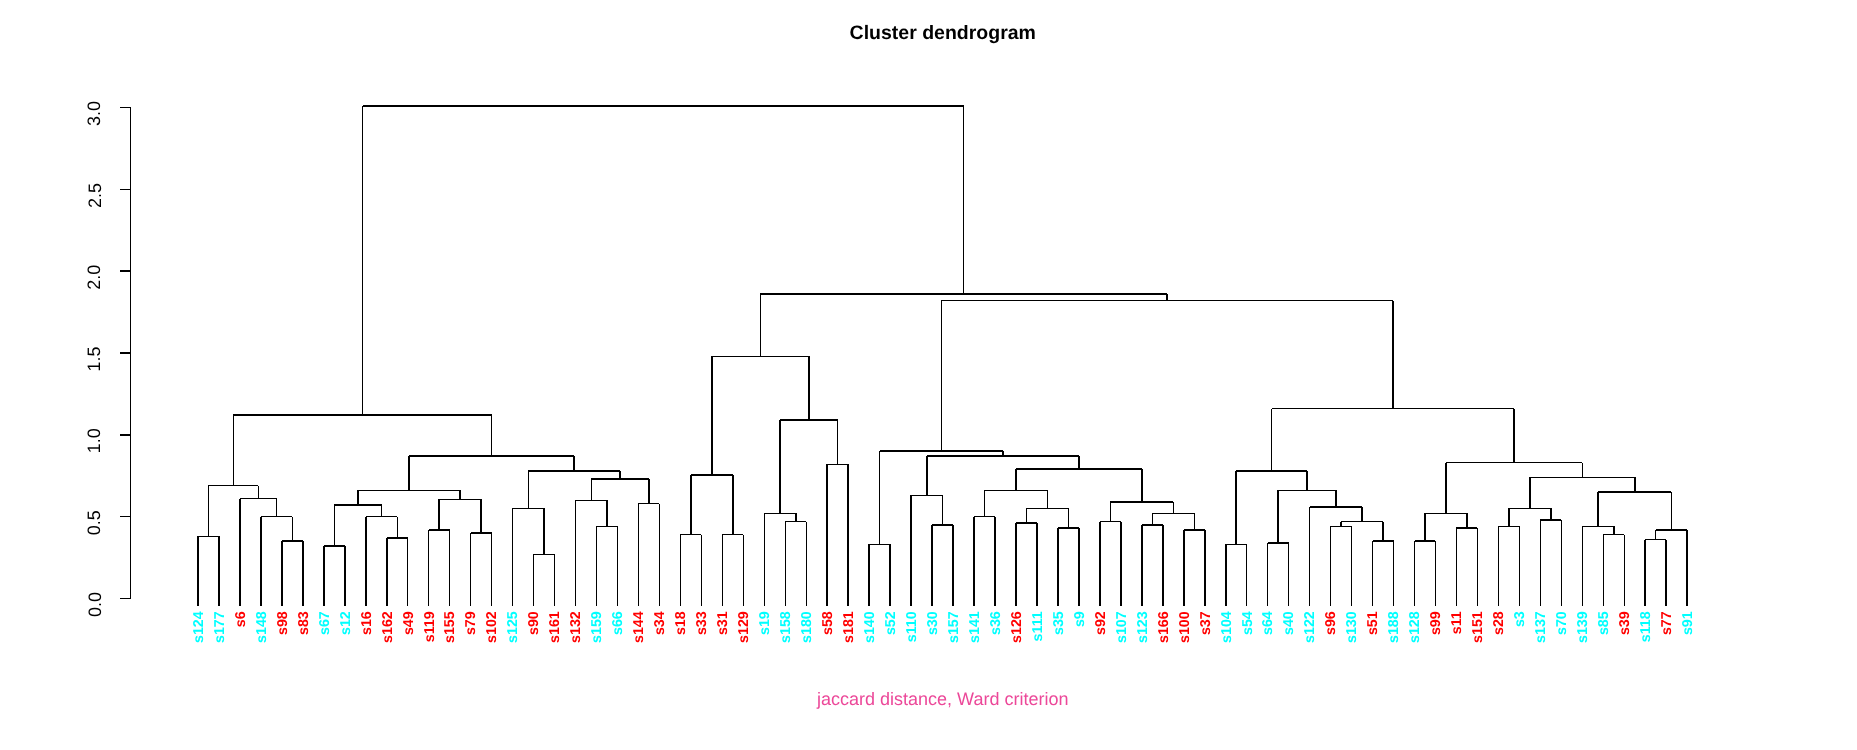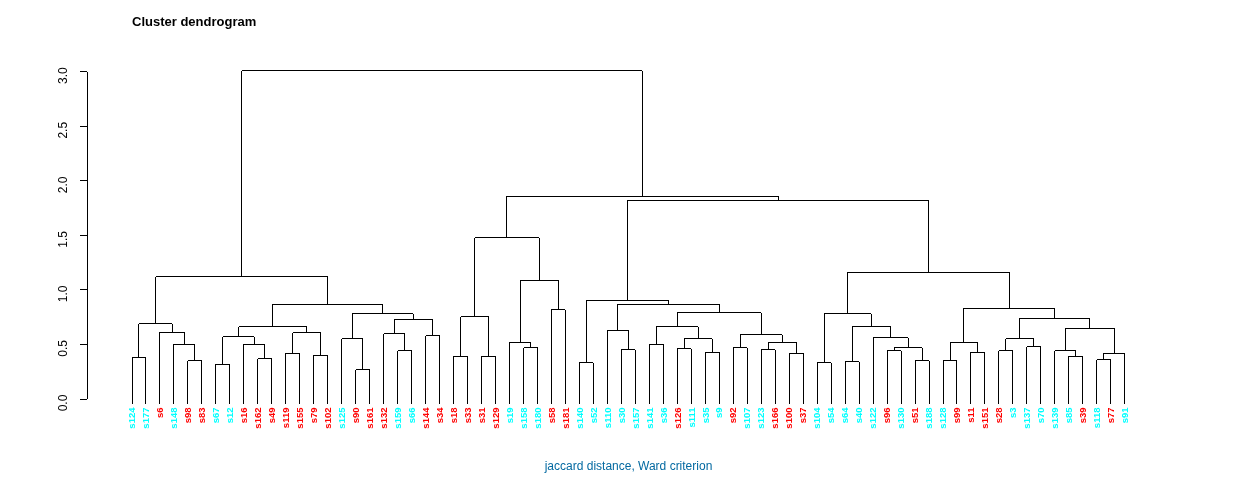--- a/index.html
+++ b/index.html
@@ -1,21 +1,21 @@
 <!DOCTYPE html>
 <html><head>
 <meta charset="utf-8">
 <style>
   html,body{margin:0;padding:0;background:#ffffff;}
   #frame{position:relative;width:1238px;height:500px;background:#ffffff;overflow:hidden;
          font-family:"Liberation Sans", sans-serif;}
-  #chart-title{position:absolute;left:132px;top:14px;width:993px;text-align:left;
+  #chart-title{position:absolute;left:132px;top:14px;width:993px;text-align:center;
                font-size:13px;font-weight:bold;color:#000;}
   #chart-caption{position:absolute;left:132px;top:459px;width:993px;text-align:center;
-               font-size:12px;color:#0369a1;}
+               font-size:12px;color:#ec4899;}
   svg{position:absolute;left:0;top:0;}
   text{font-family:"Liberation Sans", sans-serif;}
 </style>
 </head>
 <body>
 
 <div id="frame">
   <div id="chart-title">Cluster dendrogram</div>
   <svg id="plot" width="1238" height="500" shape-rendering="crispEdges">
       <line x1="87" y1="399" x2="87" y2="71.70000000000005" stroke="#000000" stroke-width="1"></line>

